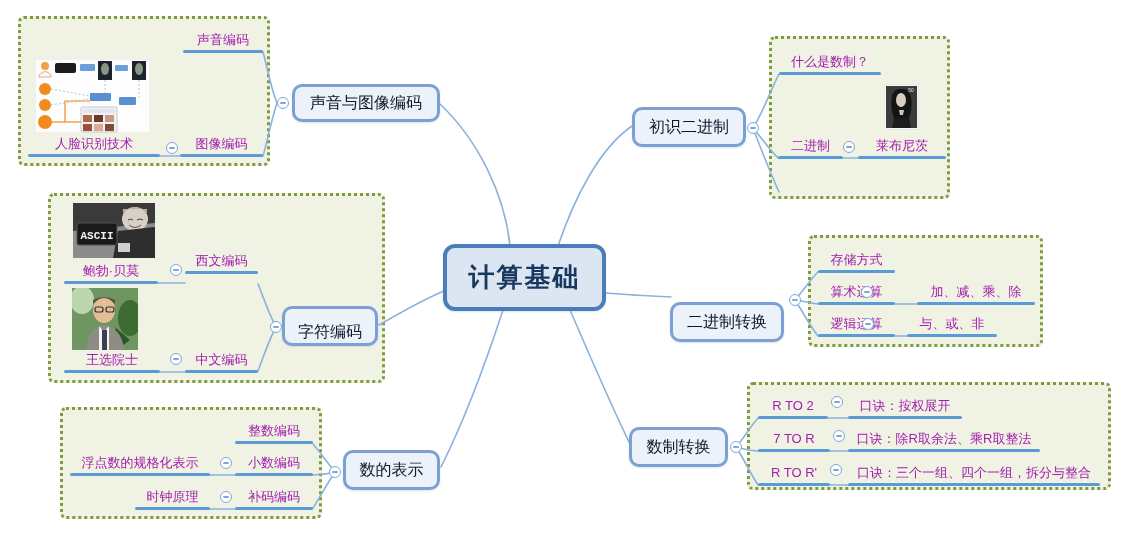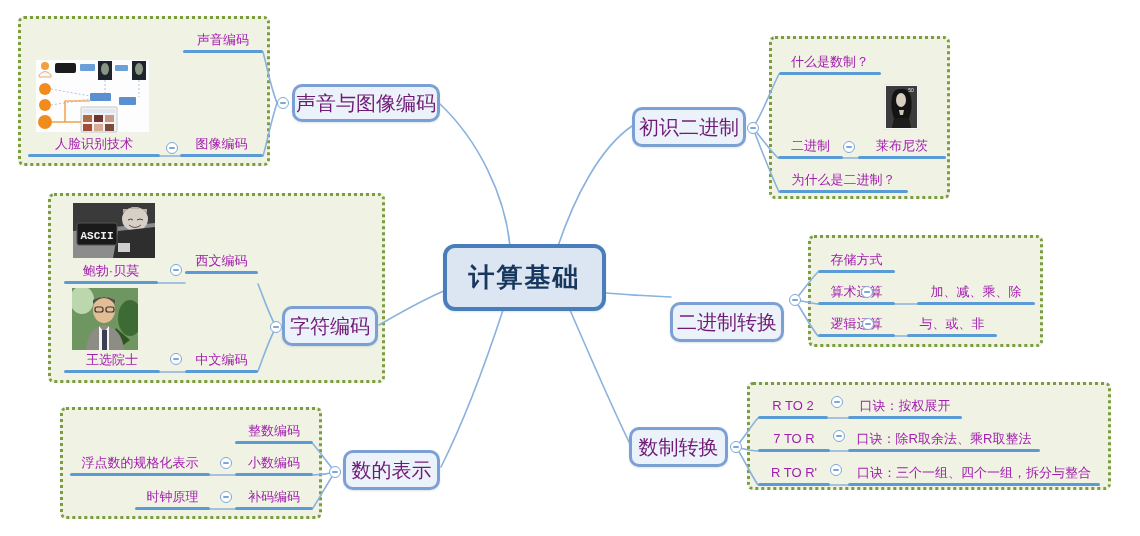--- a/index.html
+++ b/index.html
@@ -2,21 +2,21 @@
 <html><head>
 <meta charset="utf-8">
 <style>
   html,body{margin:0;padding:0;background:#fff;}
   #canvas{position:relative;width:1140px;height:536px;background:#ffffff;overflow:hidden;
           font-family:"Liberation Sans","DejaVu Sans",sans-serif;}
   .group{position:absolute;border:3px dotted #7b9d3f;border-radius:6px;background:#f0f3e3;box-sizing:border-box;}
   #connectors{position:absolute;left:0;top:0;width:1140px;height:536px;pointer-events:none;}
   .node{position:absolute;display:flex;align-items:center;justify-content:center;
         background:#ebf2fa;border:3px solid #7da0d4;border-radius:10px;
-        font-size:20px;color:#701a75;box-sizing:border-box;white-space:nowrap;box-shadow:0 1px 2px rgba(120,150,190,.25);}
+        font-size:16px;color:#0f172a;box-sizing:border-box;white-space:nowrap;box-shadow:0 1px 2px rgba(120,150,190,.25);}
   .node.root{background:#dce6f2;border:4px solid #4a7ebb;border-radius:12px;
              font-size:26px;font-weight:bold;color:#17375e;letter-spacing:2px;}
   .topic{position:absolute;text-align:center;}
   .topic .label{display:block;font-size:13px;line-height:19px;color:#a21caf;white-space:nowrap;}
   .topic .bar{height:3px;background:#5b9bd5;border-radius:2px;margin-top:1px;}
   .collapse{position:absolute;width:12px;height:12px;border:1px solid #7da7d9;border-radius:50%;
             background:#fff;box-sizing:border-box;z-index:5;}
   .collapse::after{content:"";position:absolute;left:2px;right:2px;top:4px;height:2px;background:#7da7d9;border-radius:1px;}
   .img{position:absolute;}
   .img svg{display:block;}
@@ -81,21 +81,21 @@
   <div class="node root" style="left:443px;top:244px;width:163px;height:67px;">
     <span>计算基础</span>
   </div>
 
   <div class="node" style="left:292px;top:84px;width:148px;height:38px;">
     <span>声音与图像编码</span>
   </div>
   <div class="node" style="left:632px;top:107px;width:114px;height:40px;">
     <span>初识二进制</span>
   </div>
-  <div class="node" style="left:282px;top:306px;width:96px;height:40px;">
+  <div class="node" style="left:282px;top:306px;width:96px;height:40px;align-items:flex-end;">
     <span>字符编码</span>
   </div>
   <div class="node" style="left:670px;top:278px;width:114px;height:40px;margin-top:24px;">
     <span>二进制转换</span>
   </div>
   <div class="node" style="left:629px;top:427px;width:99px;height:40px;">
     <span>数制转换</span>
   </div>
   <div class="node" style="left:343px;top:450px;width:97px;height:40px;">
     <span>数的表示</span>
@@ -167,24 +167,20 @@
     </svg>
   </div>
   <div class="topic" style="left:778px;top:136px;width:65px;">
     <span class="label">二进制</span>
       <div class="bar"></div>
   </div>
   <div class="topic" style="left:858px;top:136px;width:88px;">
     <span class="label">莱布尼茨</span>
       <div class="bar"></div>
   </div>
-  <div class="topic" style="left:779px;top:170px;width:129px;">
-    <span class="label">为什么是二进制？</span>
-      <div class="bar"></div>
-  </div>
 
   <div class="img" style="left:73px;top:203px;">
     <svg width="82" height="55" viewBox="0 0 82 55">
       <rect width="82" height="55" fill="#8c8c8c"></rect>
       <path d="M0,0 L82,0 L82,20 L0,28 Z" fill="#3a3a3a"></path>
       <ellipse cx="62" cy="16" rx="13" ry="12" fill="#d8d0c6"></ellipse>
       <path d="M50,10 Q62,-2 74,10 L74,6 L50,6 Z" fill="#b8b2a8"></path>
       <path d="M55,17 Q58,15 60,17 M64,17 Q67,15 70,17" stroke="#444" stroke-width="1" fill="none"></path>
       <path d="M56,22 Q62,27 68,22" stroke="#555" stroke-width="1" fill="none"></path>
       <path d="M45,28 L82,24 L82,55 L40,55 Z" fill="#2e2e2e"></path>

